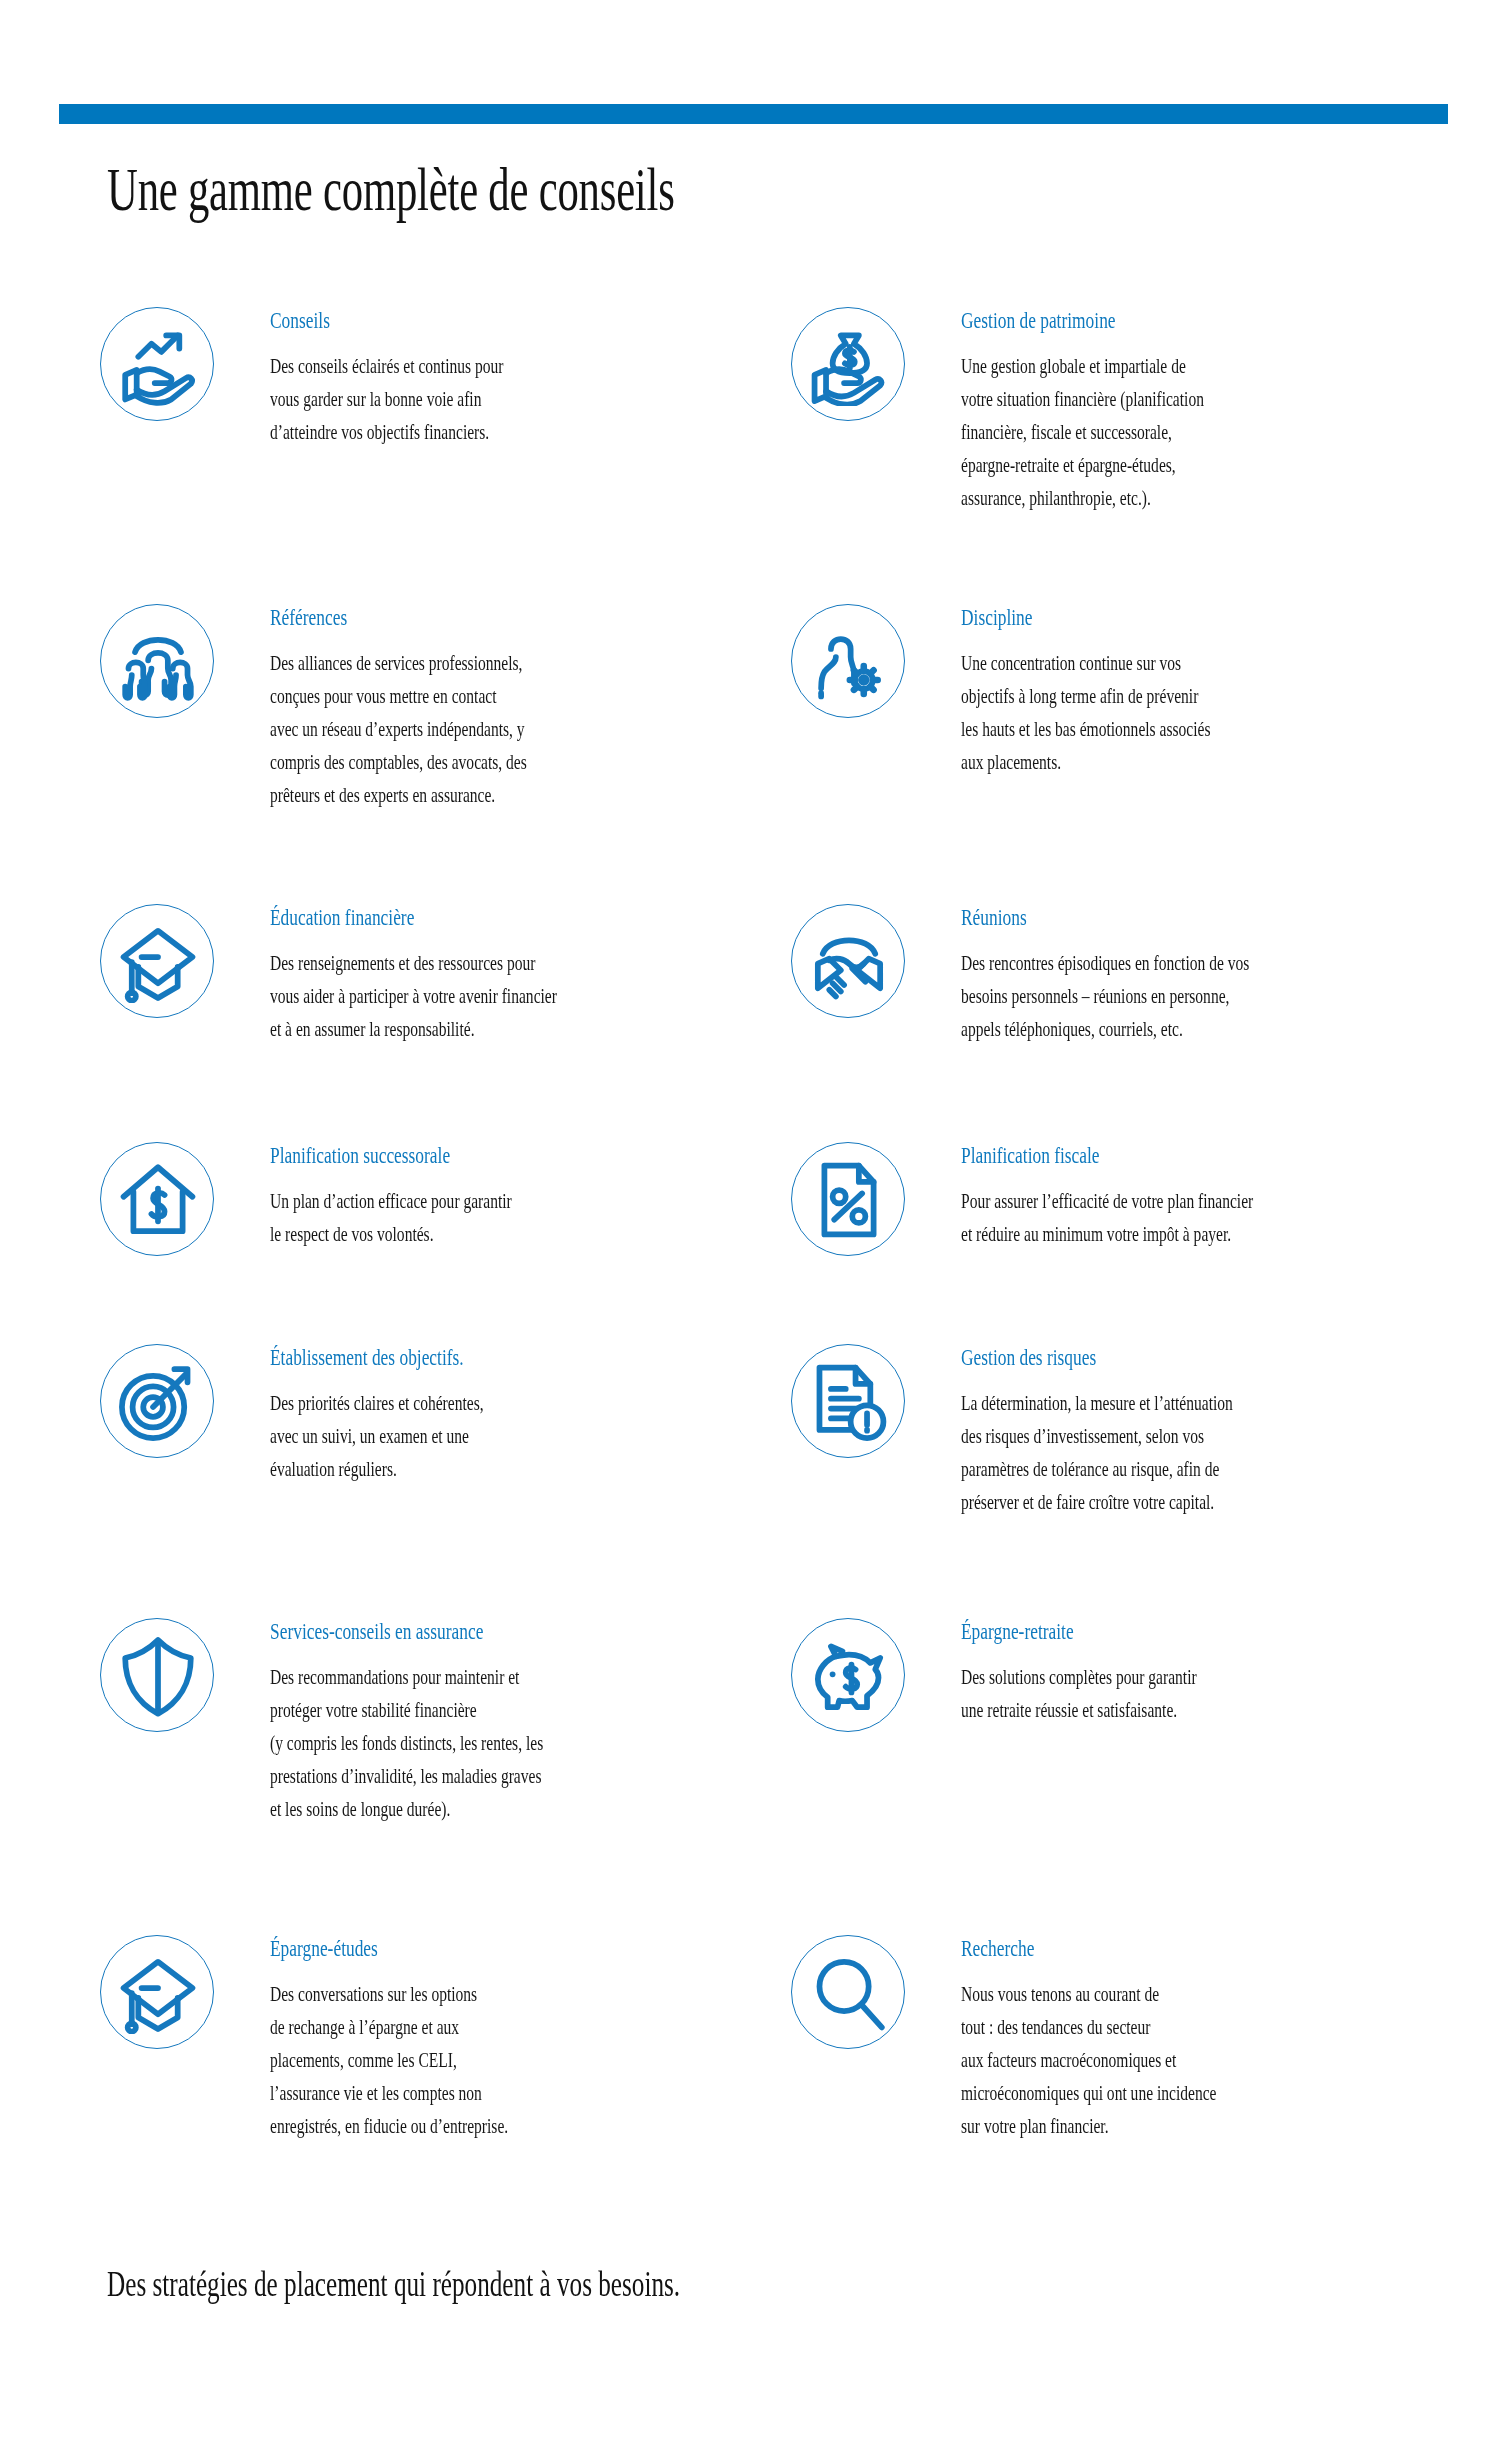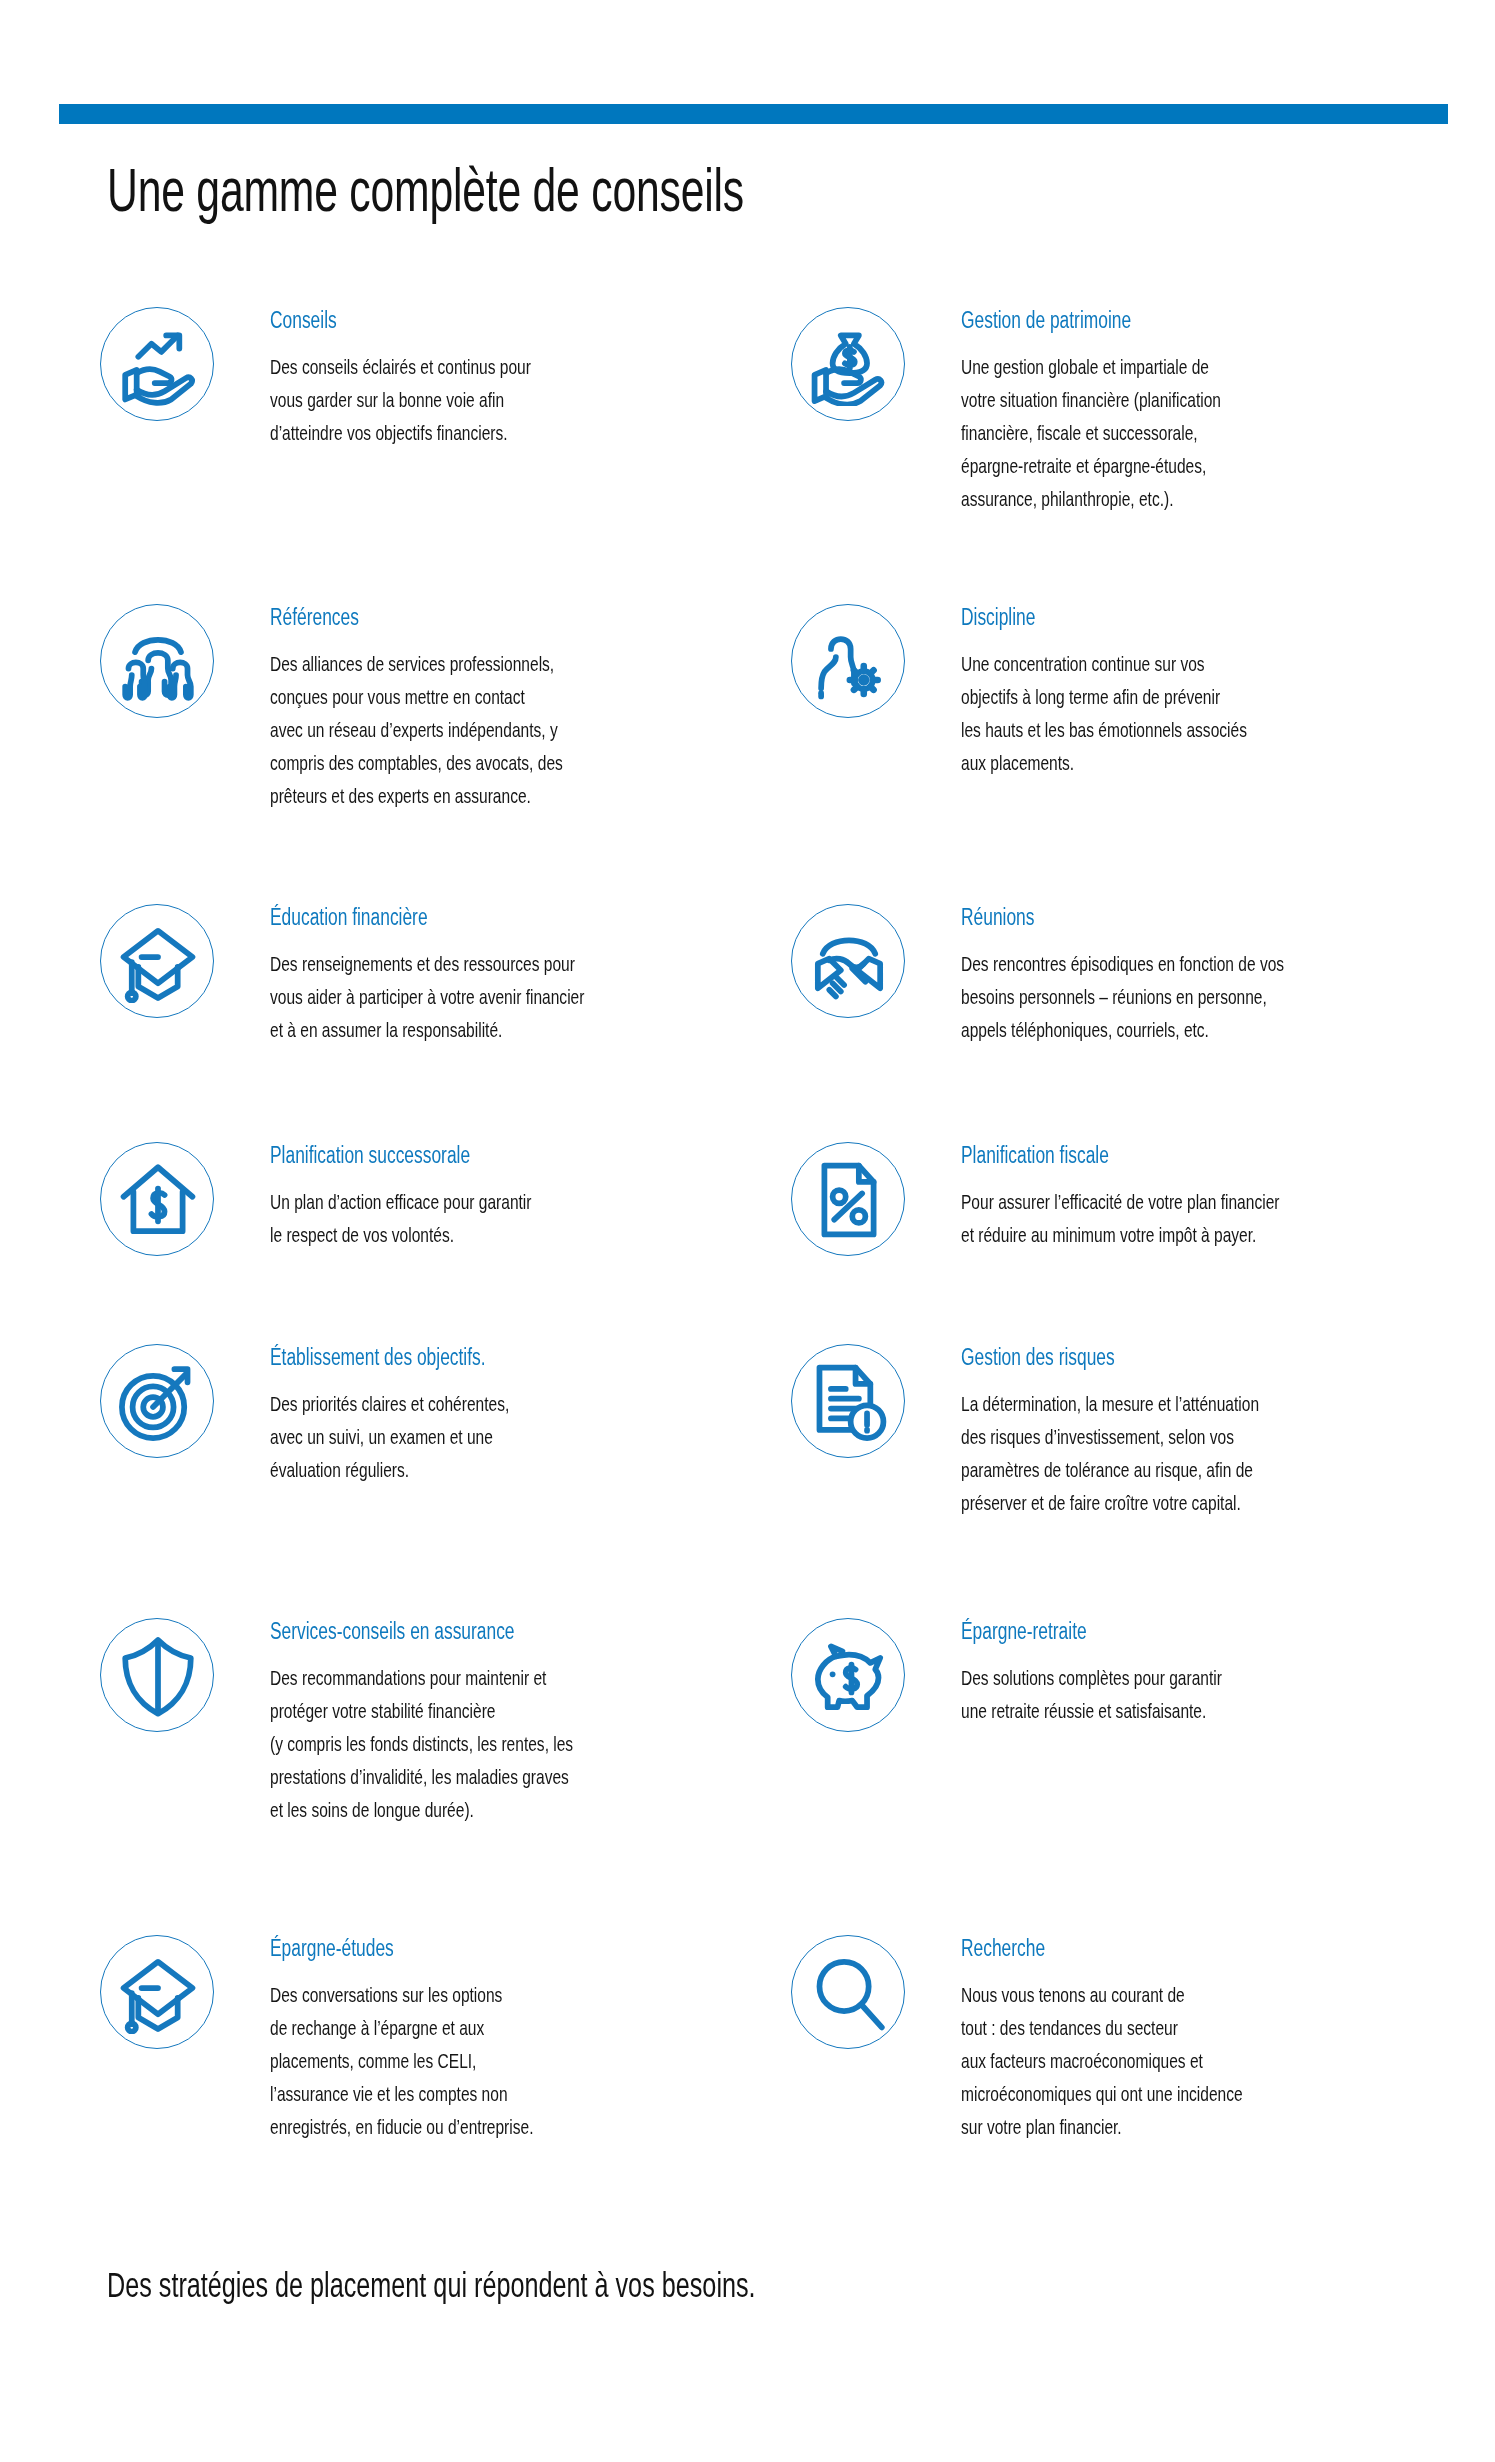--- a/index.html
+++ b/index.html
@@ -1,21 +1,21 @@
 <!DOCTYPE html>
 <html style="font-size:9.4px"><head>
 <meta charset="utf-8">
 <style>
   html,body{margin:0;padding:0;}
   body{
     width:1495px;height:2462px;background:#ffffff;
     font-family:"Liberation Sans", sans-serif;
     -webkit-font-smoothing:antialiased;
   }
-  .page{position:relative;width:1495px;height:2462px;overflow:hidden;}
+  .page{position:relative;width:1495px;height:2462px;overflow:hidden;font-family:Liberation Serif, serif;}
 
   
   .accent-bar{
     position:absolute;left:59px;top:104px;width:1389px;height:20px;
     background:#0077BE;
   }
 
   
   .page-title{
     position:absolute;left:107px;top:157px;width:1290px;

